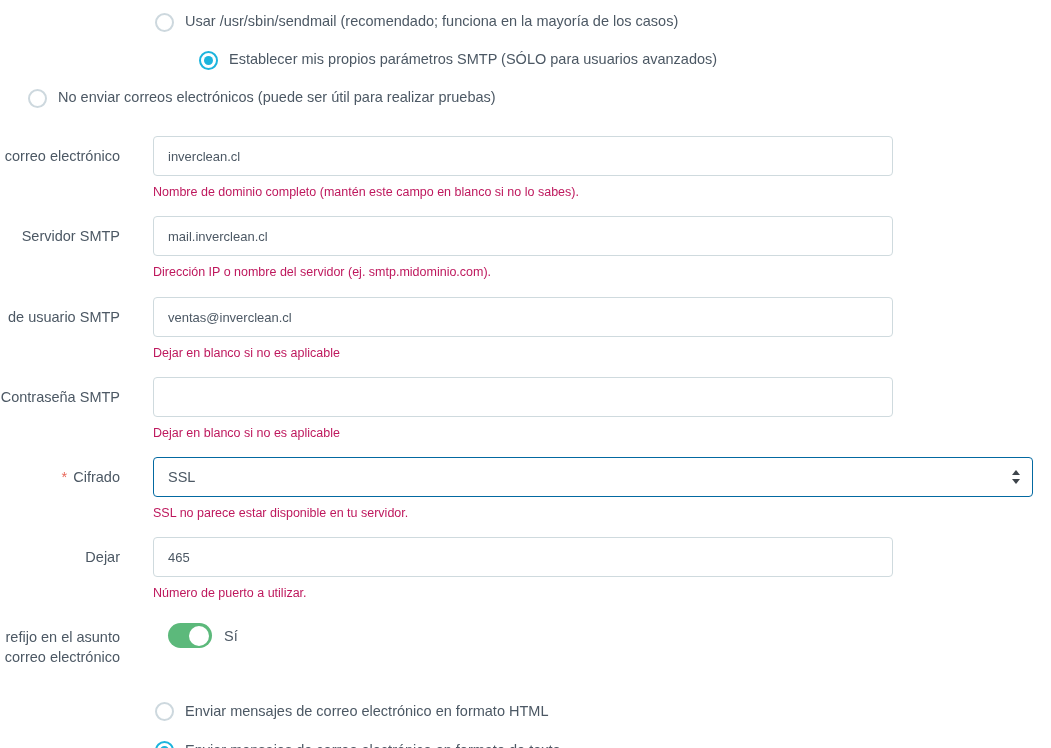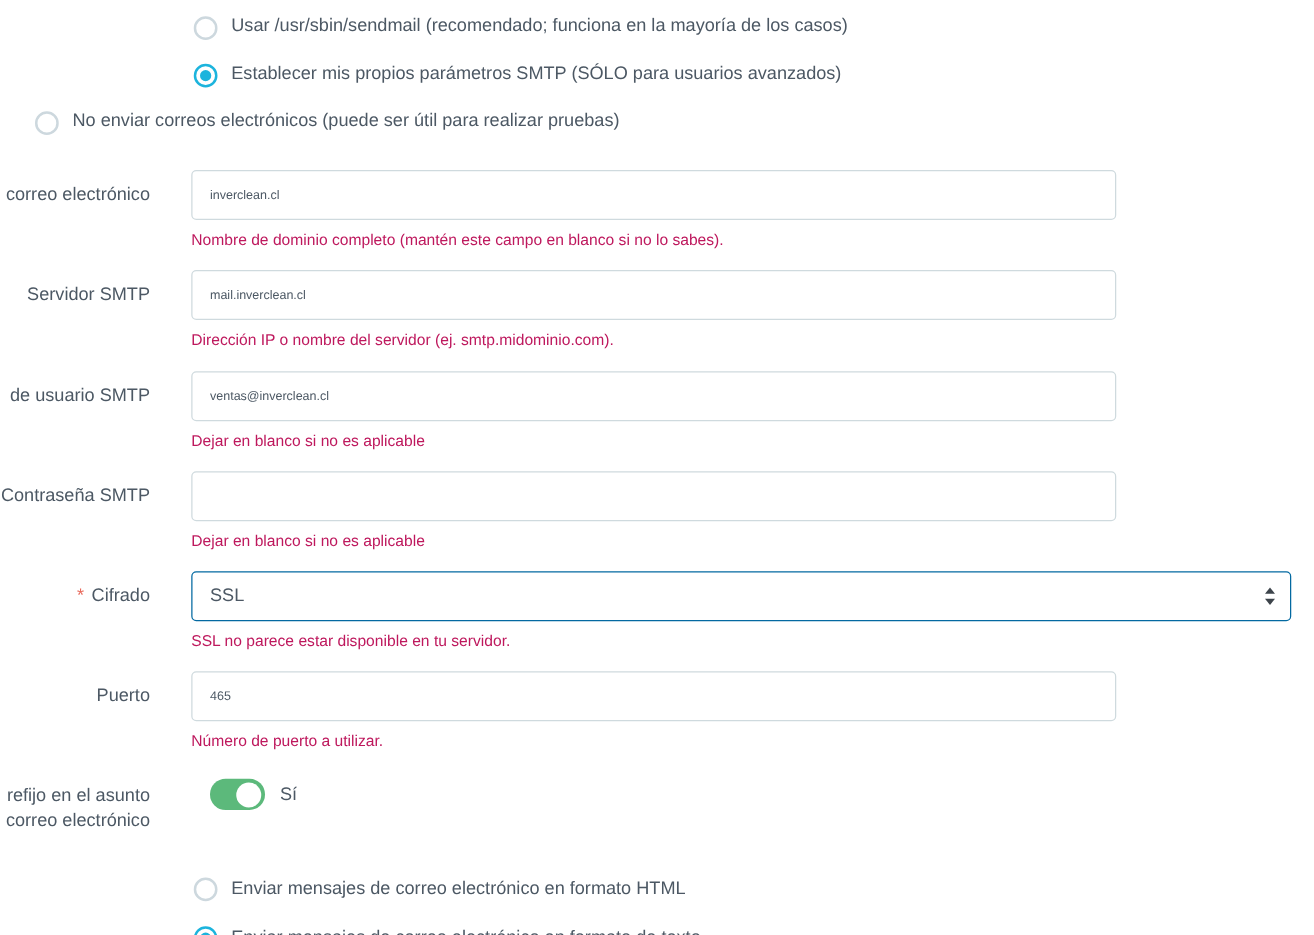--- a/index.html
+++ b/index.html
@@ -32,21 +32,21 @@
     top: 0;
     width: 1051px;
   }
   .radio-row {
     display: flex;
     align-items: center;
     height: 38px;
     padding-left: 155px;
   }
   .radio-row.r1 { margin-top: 3px; }
-  .radio-row.r2 { margin-top: 0px; }
+  .radio-row.r2 { margin-top: 0px; margin-left: 44px; }
   .radio-row.r3 { margin-top: 0px; padding-left: 28px; }
 
   .radio {
     position: relative;
     width: 19px;
     height: 19px;
     min-width: 19px;
     border-radius: 50%;
     box-sizing: border-box;
     border: 2px solid #cdd8de;
@@ -108,21 +108,21 @@
   }
   .inp {
     box-sizing: border-box;
     display: block;
     width: 740px;
     height: 40px;
     border: 1px solid #cfdade;
     border-radius: 4px;
     background: #ffffff;
     font-family: "Liberation Sans", "DejaVu Sans", sans-serif;
-    font-size: 10px;
+    font-size: 13px;
     color: #4c5864;
     padding: 0 14px;
     outline: none;
   }
   .inp::placeholder { color: #a9b4bd; }
 
   .select-wrap {
     position: relative;
     width: 880px;
     height: 40px;
@@ -289,21 +289,21 @@
           <span class="up"></span>
             <span class="dn"></span>
         </span>
       </div>
       <div class="help">SSL no parece estar disponible en tu servidor.</div>
     </div>
   </div>
 
   <div class="form-row" style="top:537px;">
     <div class="lbl" style="top:10px;">
-      <span>Puerto</span>
+      <span>Dejar</span>
     </div>
     <div class="control">
       <input class="inp" type="text" value="465" style="">
       <div class="help">Número de puerto a utilizar.</div>
     </div>
   </div>
 
   <div class="form-row" style="top:623px;">
     <div class="lbl" style="top:4px;">
       <span class="l2">refijo en el asunto</span>

